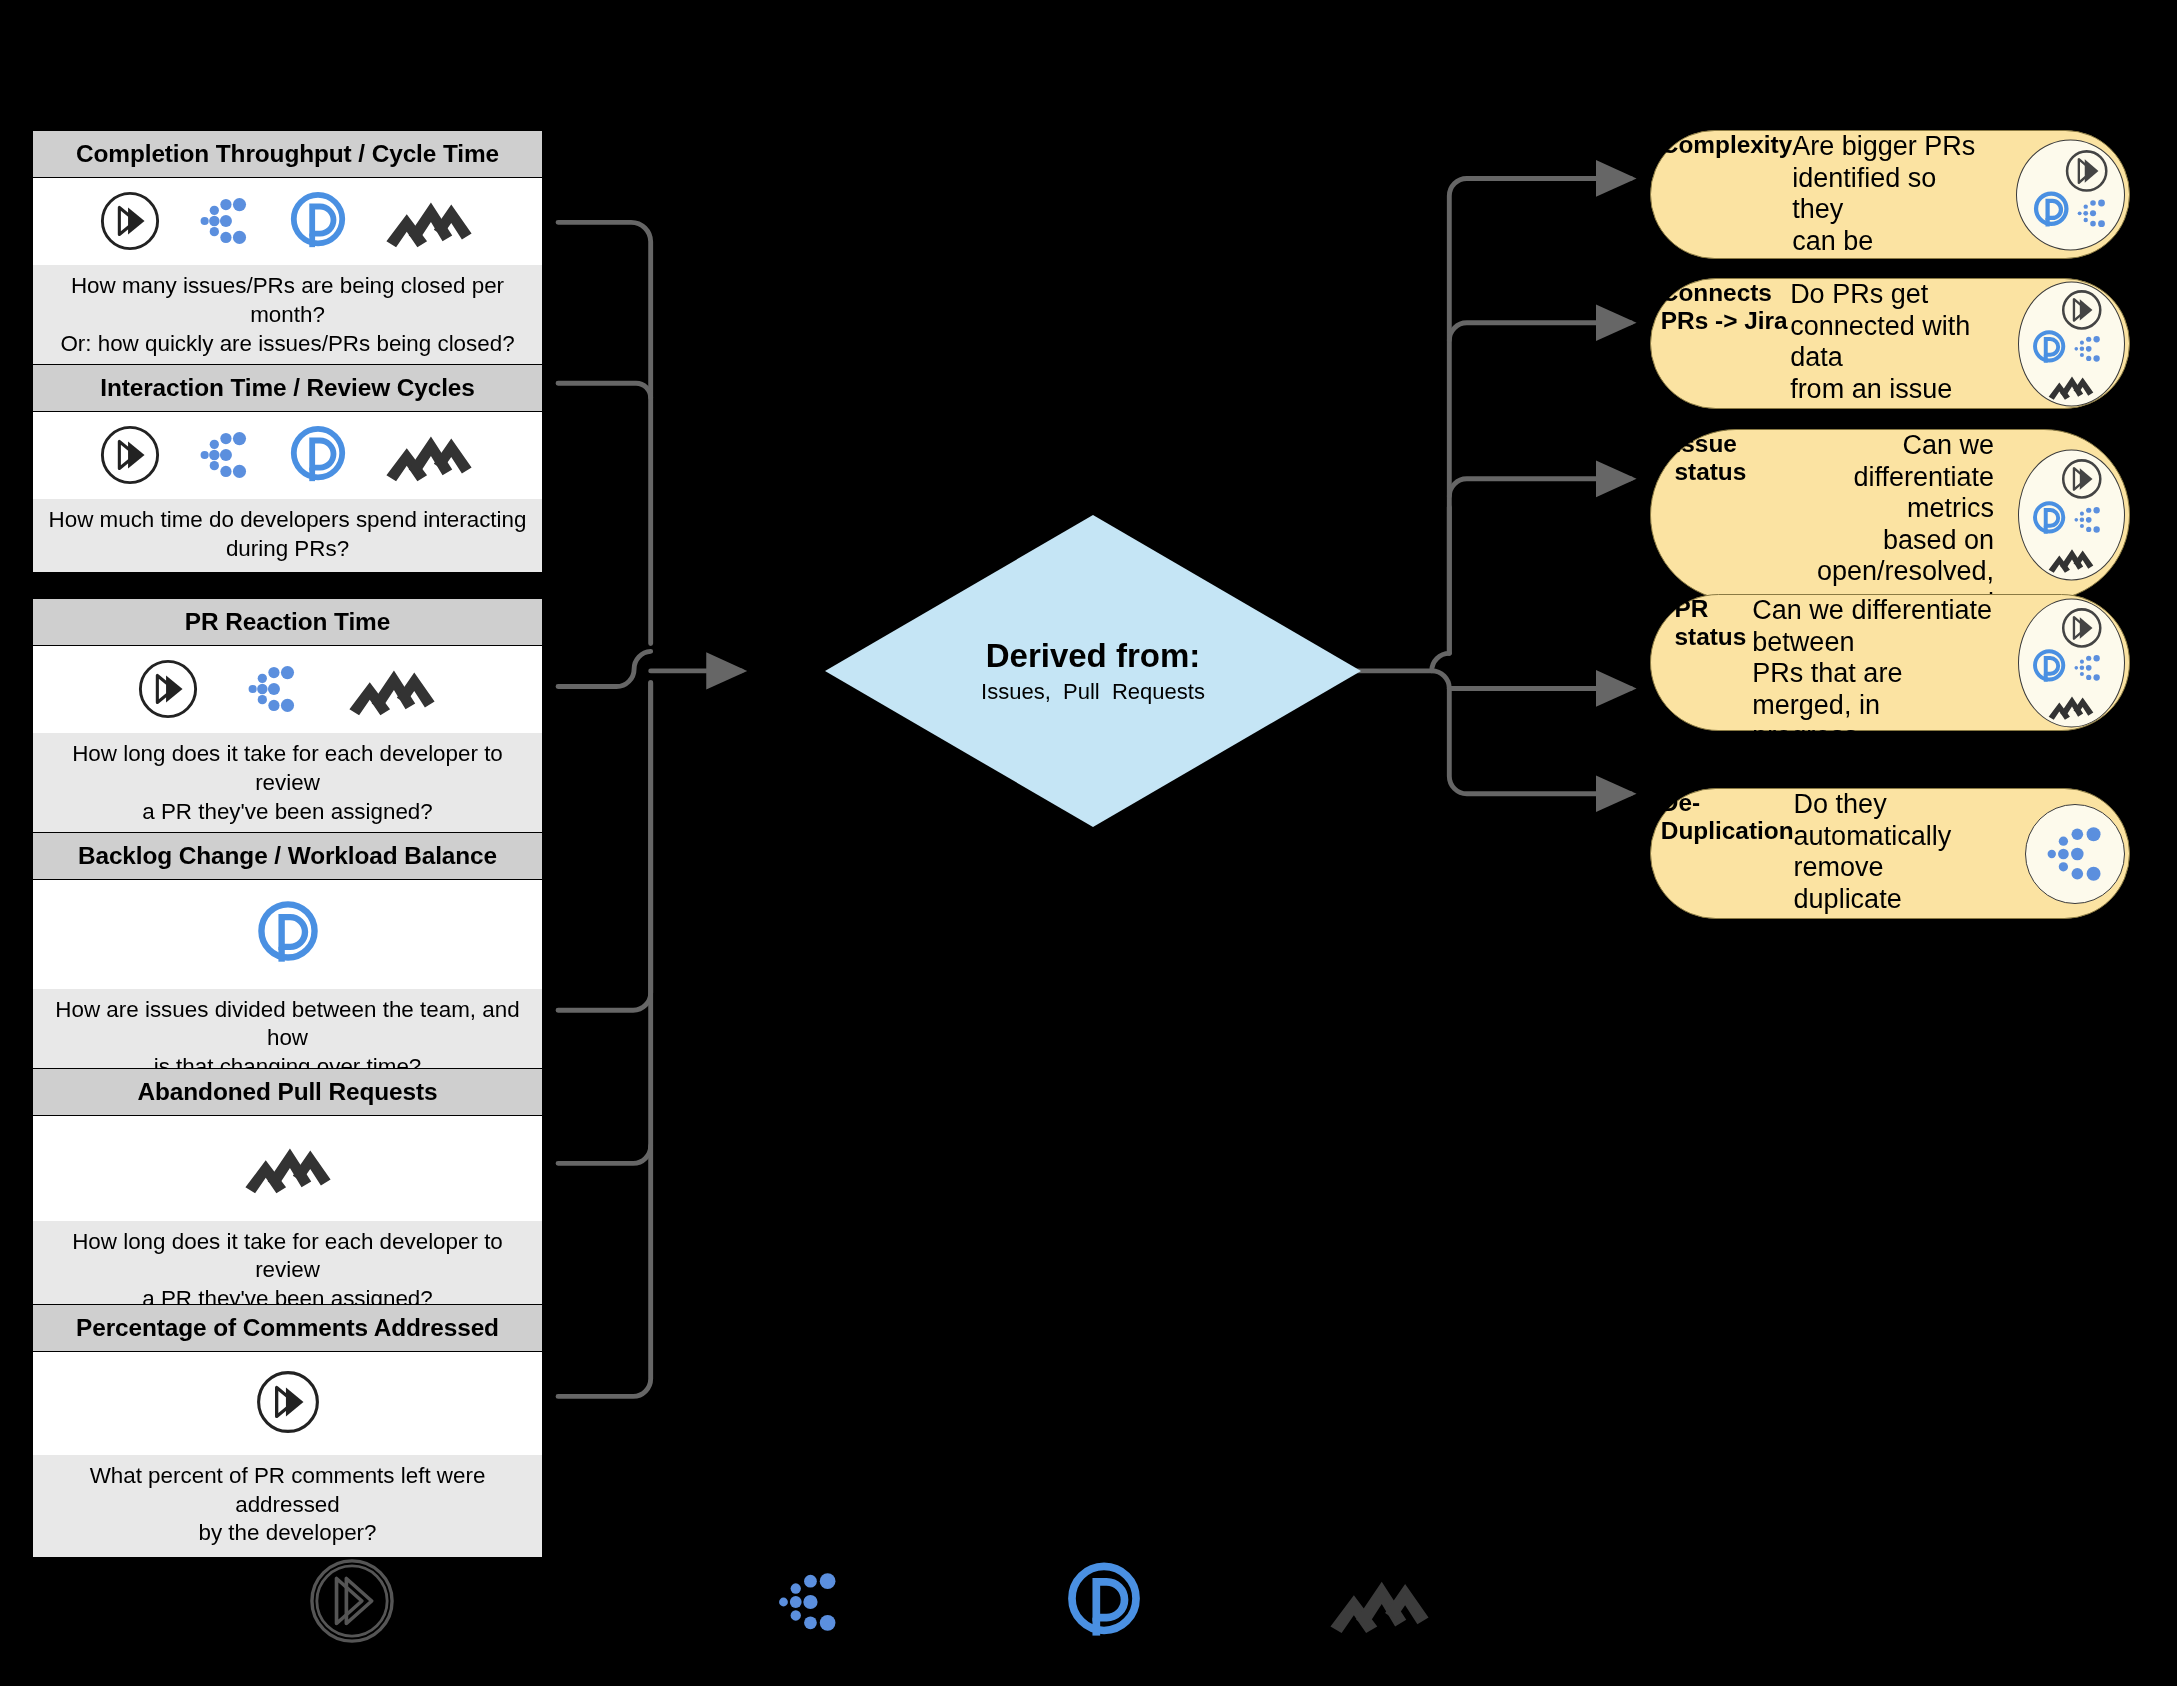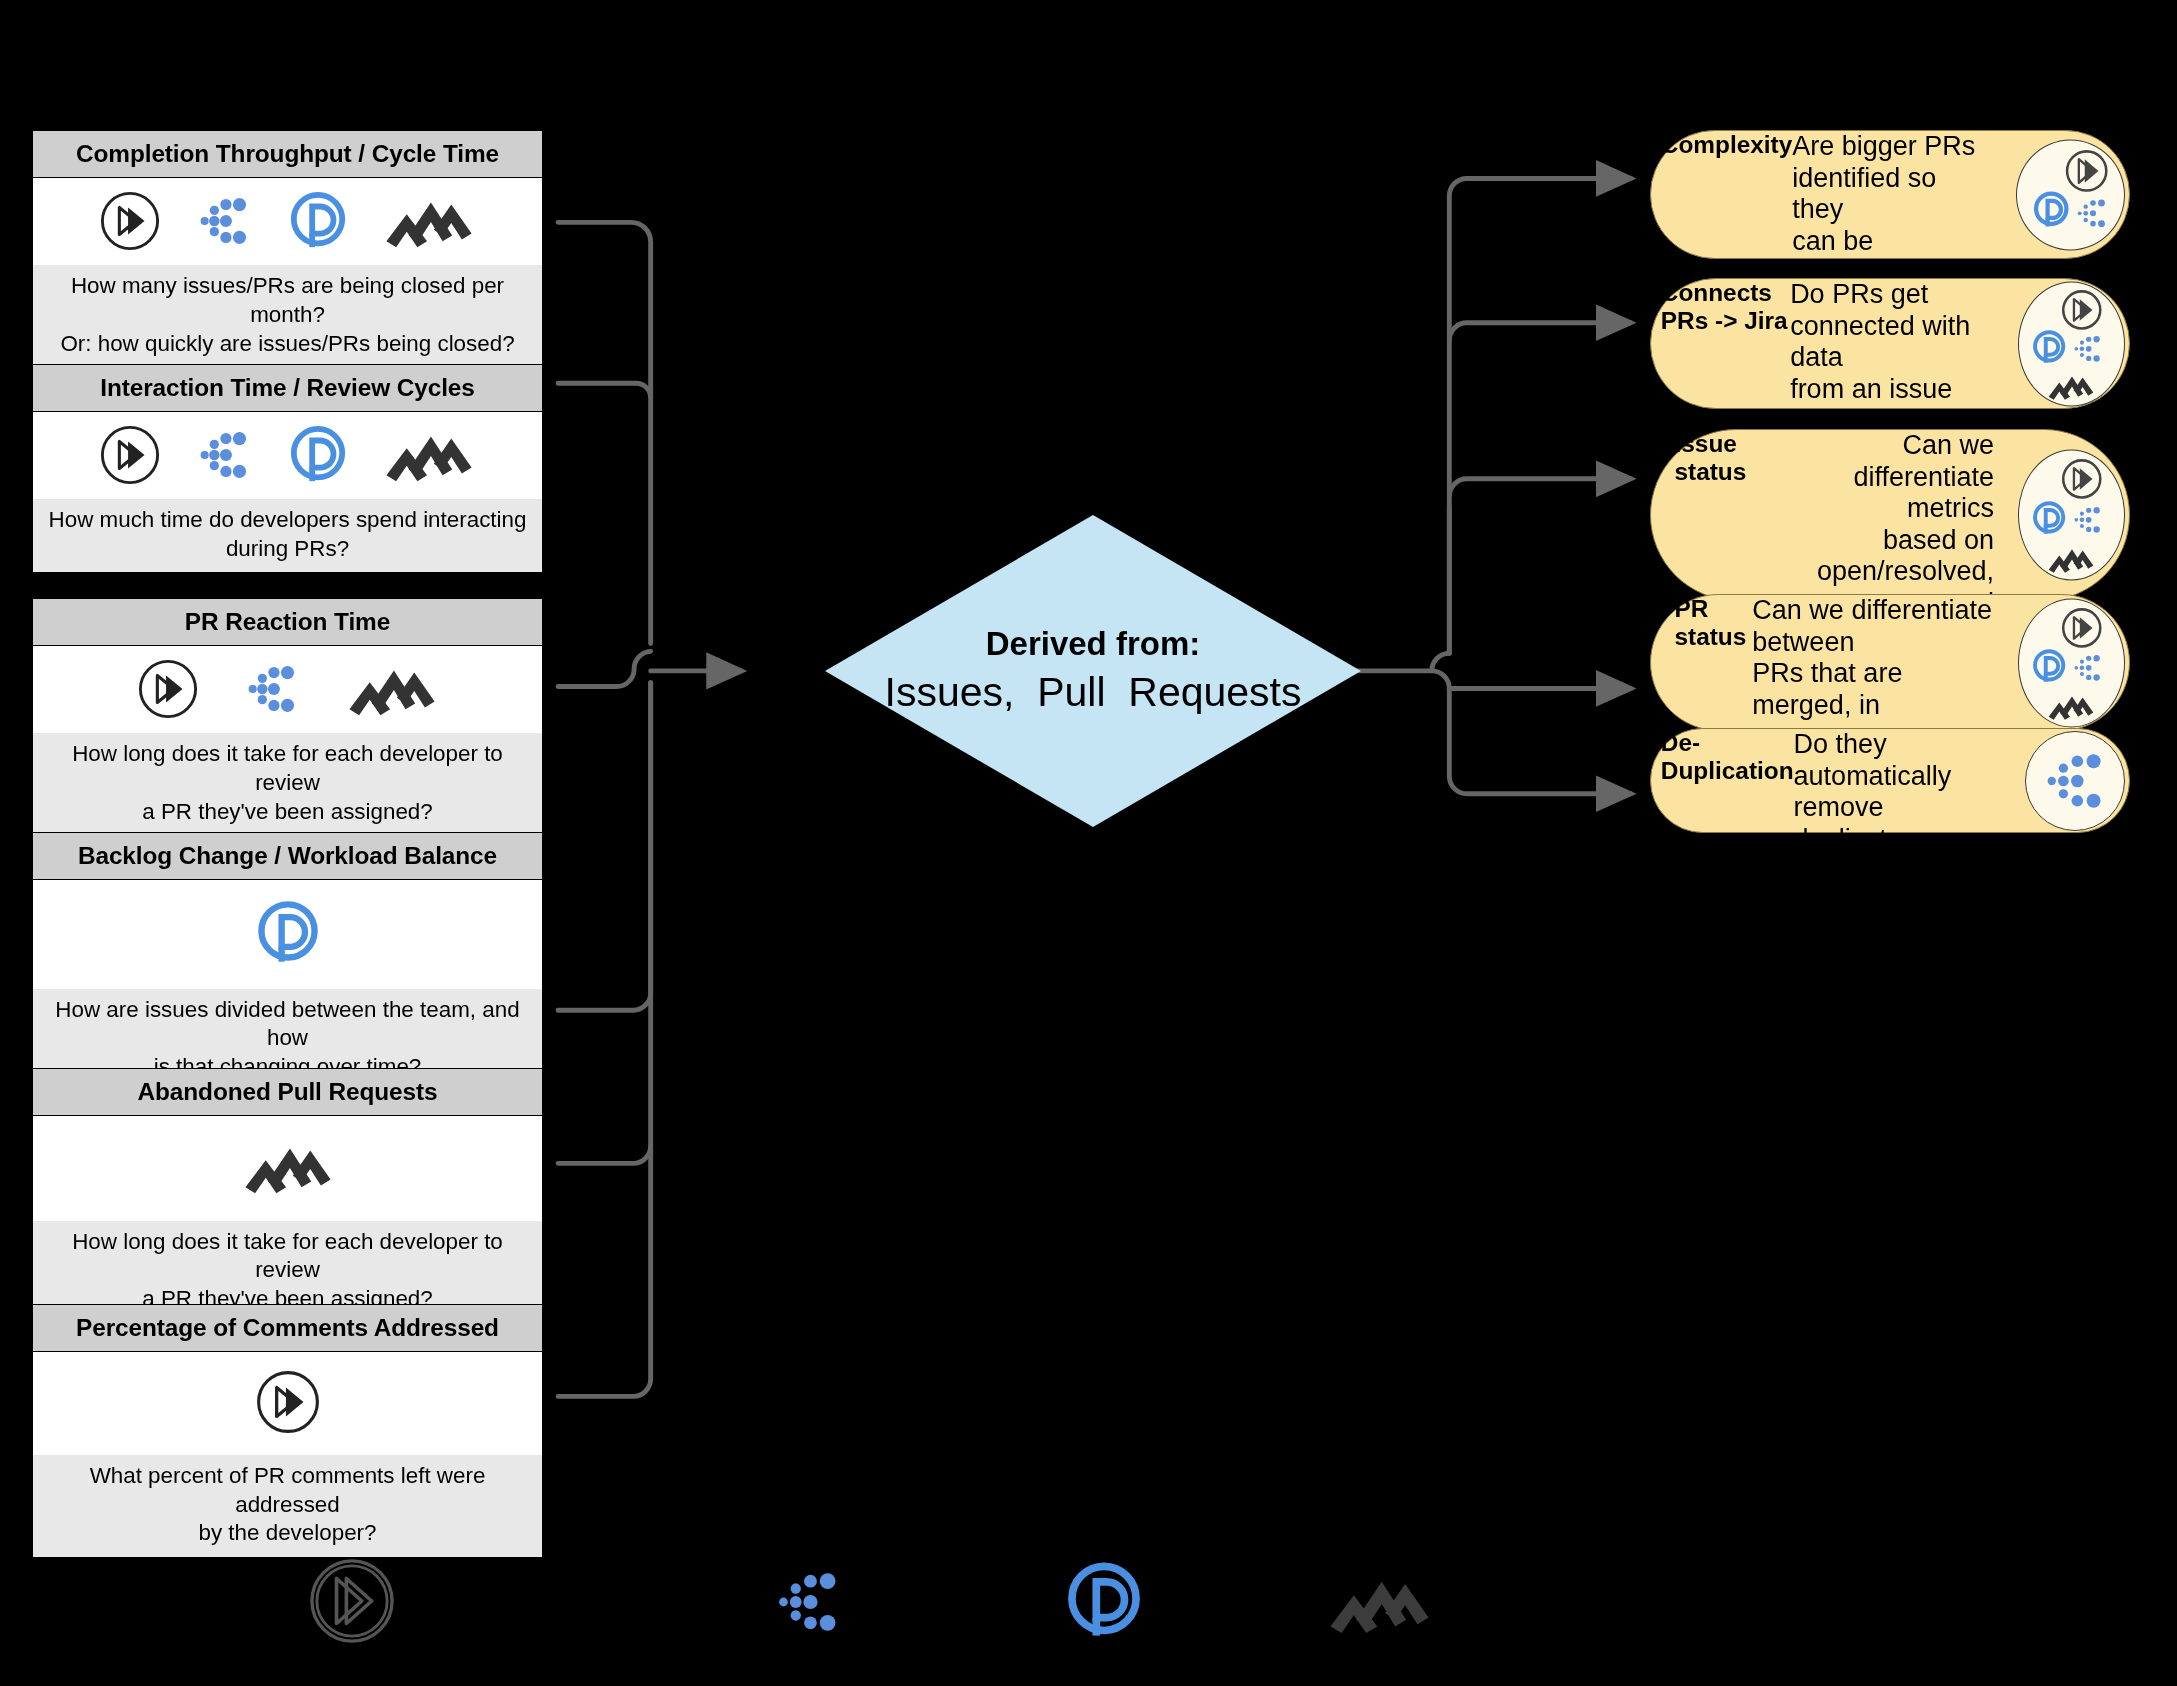--- a/index.html
+++ b/index.html
@@ -20,21 +20,21 @@
   
   .ic{flex:0 0 auto;display:block;}
 
   
   .diamond-wrap{position:absolute;left:825px;top:515px;width:536px;height:312px;}
   .diamond{width:100%;height:100%;}
   .diamond-text{position:absolute;left:0;top:0;width:100%;height:100%;
       display:flex;flex-direction:column;align-items:center;justify-content:center;
       pointer-events:none;}
   .diamond-l1{font-weight:bold;font-size:33px;line-height:1.25;}
-  .diamond-l2{font-size:41px;line-height:1.3;margin-top:2px;white-space:pre;}
+  .diamond-l2{font-size:22px;line-height:1.3;margin-top:2px;white-space:pre;}
 
   
   .q-card{position:absolute;left:1650px;width:480px;
       background:#fbe3a2;border:1px solid #8a7a43;border-radius:974px;
       box-sizing:border-box;}
   .q-title{font-weight:bold;font-size:24.4px;line-height:1.15;}
   .q-body{font-size:27px;line-height:1.17;}
   .q-textwrap{position:absolute;left:0;top:0;width:343px;height:100%;
       display:flex;flex-direction:row;justify-content:center;
       padding-left:9.8px;box-sizing:border-box;}
@@ -397,21 +397,21 @@
         </g>
       <g transform="translate(24,88) scale(0.52)">
           <path d="M4 52 L25 24 L46 52 L36 58 L25 42 L14 58 Z" fill="#333"></path>
           <path d="M27 46 L50 12 L72 46 L62 52 L50 32 L37 52 Z" fill="#333"></path>
           <path d="M53 40 L71 14 L92 44 L82 50 L71 33 L62 46 Z" fill="#333"></path>
         </g>
     </svg>
   </div>
 </div>
 
-<div class="q-card" style="top:728px;height:105px;">
+<div class="q-card" style="top:788px;height:131px;">
   <div class="q-textwrap">
     <div class="q-title">De-Duplication</div>
     <div class="q-body" style="white-space:pre-line">Do they automatically remove
 duplicate  committers?</div>
   </div>
   <div class="q-badge" style="width:98px;height:98px;">
     <svg width="72" height="72" viewBox="0 0 62 62">
       <circle cx="11" cy="31" r="3.6" fill="#5b8fde"></circle>
         <circle cx="21" cy="20" r="4" fill="#5b8fde"></circle>
         <circle cx="21" cy="31" r="4.6" fill="#5b8fde"></circle>

